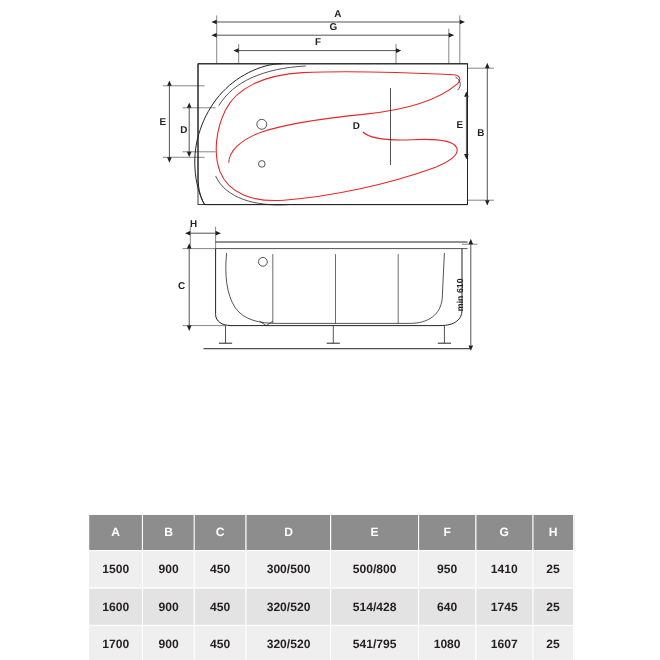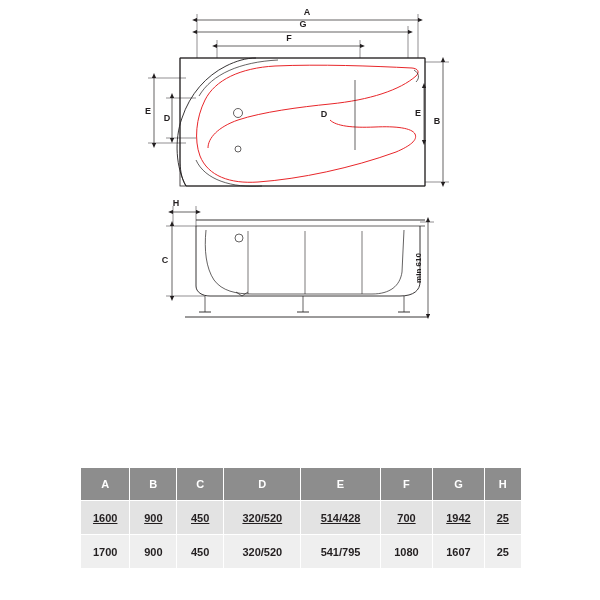--- a/index.html
+++ b/index.html
@@ -45,21 +45,21 @@
   }
   #spec-table td{
     background:#efefef;
     color:#231f20;
     height:31px;
     border:1px solid #ffffff;
     text-align:center;
     font-weight:bold;
     font-size:11px;
   }
-  #spec-table tr.alt td{background:#e3e3e3;text-decoration:underline;}
+  #spec-table tr.alt td{background:#e3e3e3;}
   .c-a{width:50px;} .c-b{width:48px;} .c-c{width:48px;}
   .c-d{width:80px;} .c-e{width:82px;} .c-f{width:54px;}
   .c-g{width:52px;} .c-h{width:38px;}
 </style>
 </head>
 <body>
 
 <div id="canvas-wrap">
   <svg class="drawing" viewBox="0 0 600 600">
     <defs>
@@ -209,28 +209,38 @@
         <th class="c-b">B</th>
         <th class="c-c">C</th>
         <th class="c-d">D</th>
         <th class="c-e">E</th>
         <th class="c-f">F</th>
         <th class="c-g">G</th>
         <th class="c-h">H</th>
       </tr>
     </thead>
     <tbody>
+      <tr>
+        <td>1500</td>
+        <td>900</td>
+        <td>450</td>
+        <td>300/500</td>
+        <td>500/800</td>
+        <td>950</td>
+        <td>1410</td>
+        <td>25</td>
+      </tr>
       <tr class="alt">
         <td>1600</td>
         <td>900</td>
         <td>450</td>
         <td>320/520</td>
         <td>514/428</td>
-        <td>700</td>
-        <td>1942</td>
+        <td>640</td>
+        <td>1745</td>
         <td>25</td>
       </tr>
       <tr>
         <td>1700</td>
         <td>900</td>
         <td>450</td>
         <td>320/520</td>
         <td>541/795</td>
         <td>1080</td>
         <td>1607</td>

